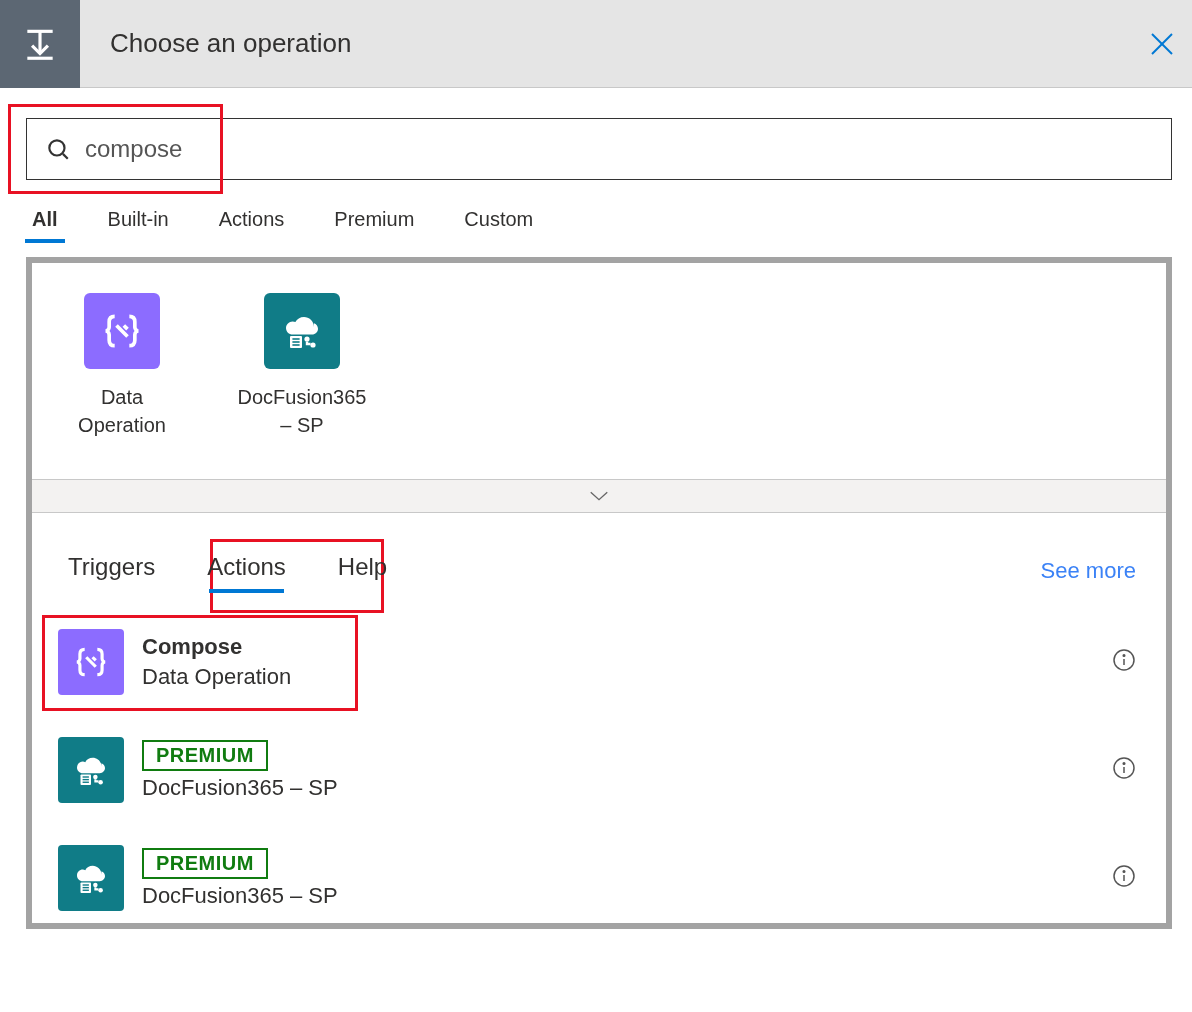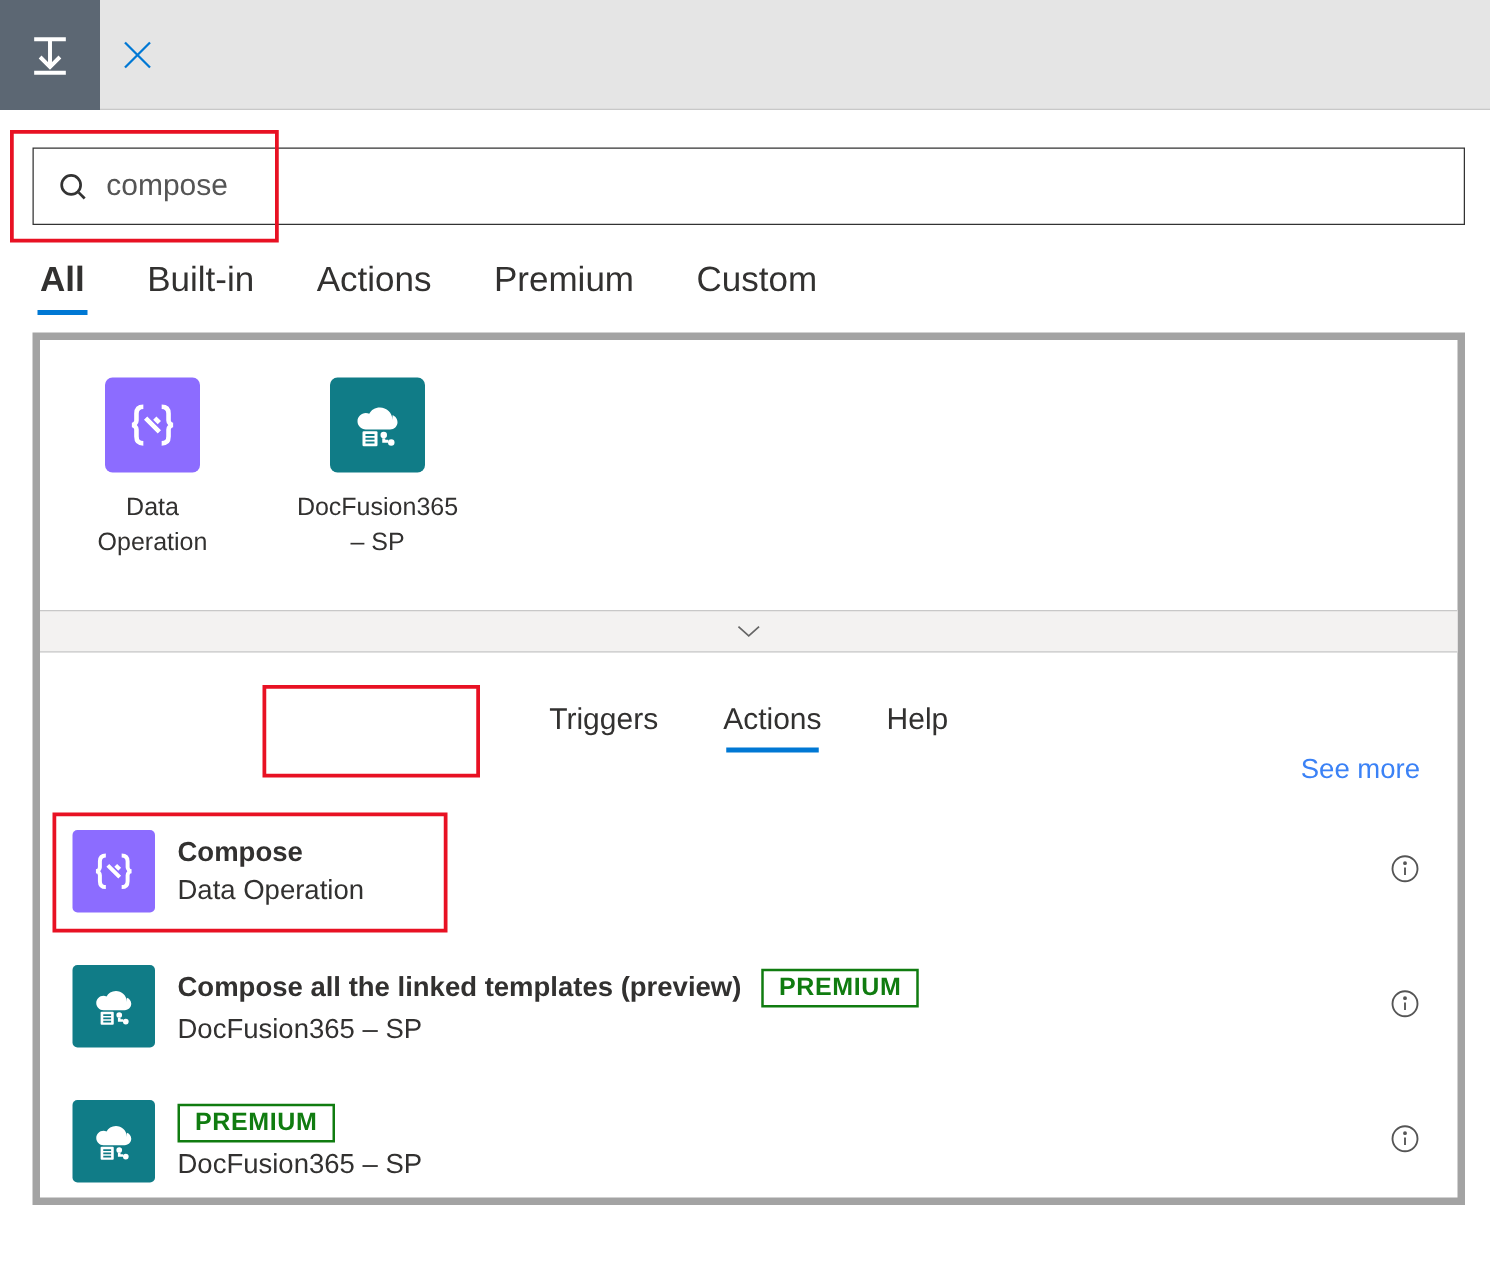--- a/index.html
+++ b/index.html
@@ -76,21 +76,21 @@
     flex: 1;
     font-family: inherit;
   }
   .filter-tabs {
     display: flex;
     gap: 50px;
     padding: 0 6px 0 6px;
     margin-bottom: 16px;
   }
   .filter-tab {
-    font-size: 28px;
+    font-size: 20px;
     color: #323130;
     padding-bottom: 10px;
     cursor: pointer;
     position: relative;
   }
   .filter-tab.active {
     font-weight: 600;
   }
   .filter-tab.active::after {
     content: "";
@@ -142,21 +142,20 @@
     display: flex;
     align-items: center;
     justify-content: center;
     cursor: pointer;
   }
   .sub-tabs-row {
     display: flex;
     align-items: center;
     padding: 36px 30px 24px 30px;
     position: relative;
-    flex-direction: column;
   }
   .sub-tabs {
     display: flex;
     gap: 40px;
   }
   .sub-tab {
     font-size: 24px;
     color: #323130;
     cursor: pointer;
     position: relative;
@@ -256,20 +255,21 @@
 
 <div class="header">
   <div class="header-icon-box">
     <svg width="38" height="38" viewBox="0 0 24 24" fill="none" stroke="#fff" stroke-width="2">
       <line x1="4" y1="4" x2="20" y2="4"></line>
       <line x1="12" y1="4" x2="12" y2="17"></line>
       <polyline points="7,13 12,18 17,13"></polyline>
       <line x1="4" y1="21" x2="20" y2="21"></line>
     </svg>
   </div>
+  <div class="header-title">Choose an operation</div>
   <div class="close-btn">
     <svg width="30" height="30" viewBox="0 0 24 24" fill="none" stroke="currentColor" stroke-width="1.5">
       <line x1="4" y1="4" x2="20" y2="20"></line>
       <line x1="20" y1="4" x2="4" y2="20"></line>
     </svg>
   </div>
 </div>
 
 <div class="content">
 
@@ -372,21 +372,20 @@
             <line x1="7.2" y1="16" x2="10.8" y2="16" stroke="#107c87" stroke-width="0.8"></line>
             <line x1="7.2" y1="17.5" x2="10.8" y2="17.5" stroke="#107c87" stroke-width="0.8"></line>
             <line x1="7.2" y1="19" x2="10.8" y2="19" stroke="#107c87" stroke-width="0.8"></line>
             <circle cx="14.5" cy="16" r="1.3" fill="#fff"></circle>
             <circle cx="17.5" cy="19" r="1.3" fill="#fff"></circle>
             <path d="M14.5 17.3 L14.5 18.5 L16.3 18.5" stroke="#fff" stroke-width="1.2" fill="none"></path>
           </svg>
         </div>
         <div class="action-text">
           <div class="action-title-row">
-            <span class="action-title">Compose all the linked templates (preview)</span>
             <span class="premium-badge">PREMIUM</span>
           </div>
           <div class="action-subtitle">DocFusion365 – SP</div>
         </div>
         <div class="info-icon">
           <svg width="24" height="24" viewBox="0 0 24 24" fill="none" stroke="currentColor" stroke-width="1.5">
             <circle cx="12" cy="12" r="10"></circle>
             <line x1="12" y1="11" x2="12" y2="17"></line>
             <circle cx="12" cy="7.5" r="0.8" fill="currentColor"></circle>
           </svg>

